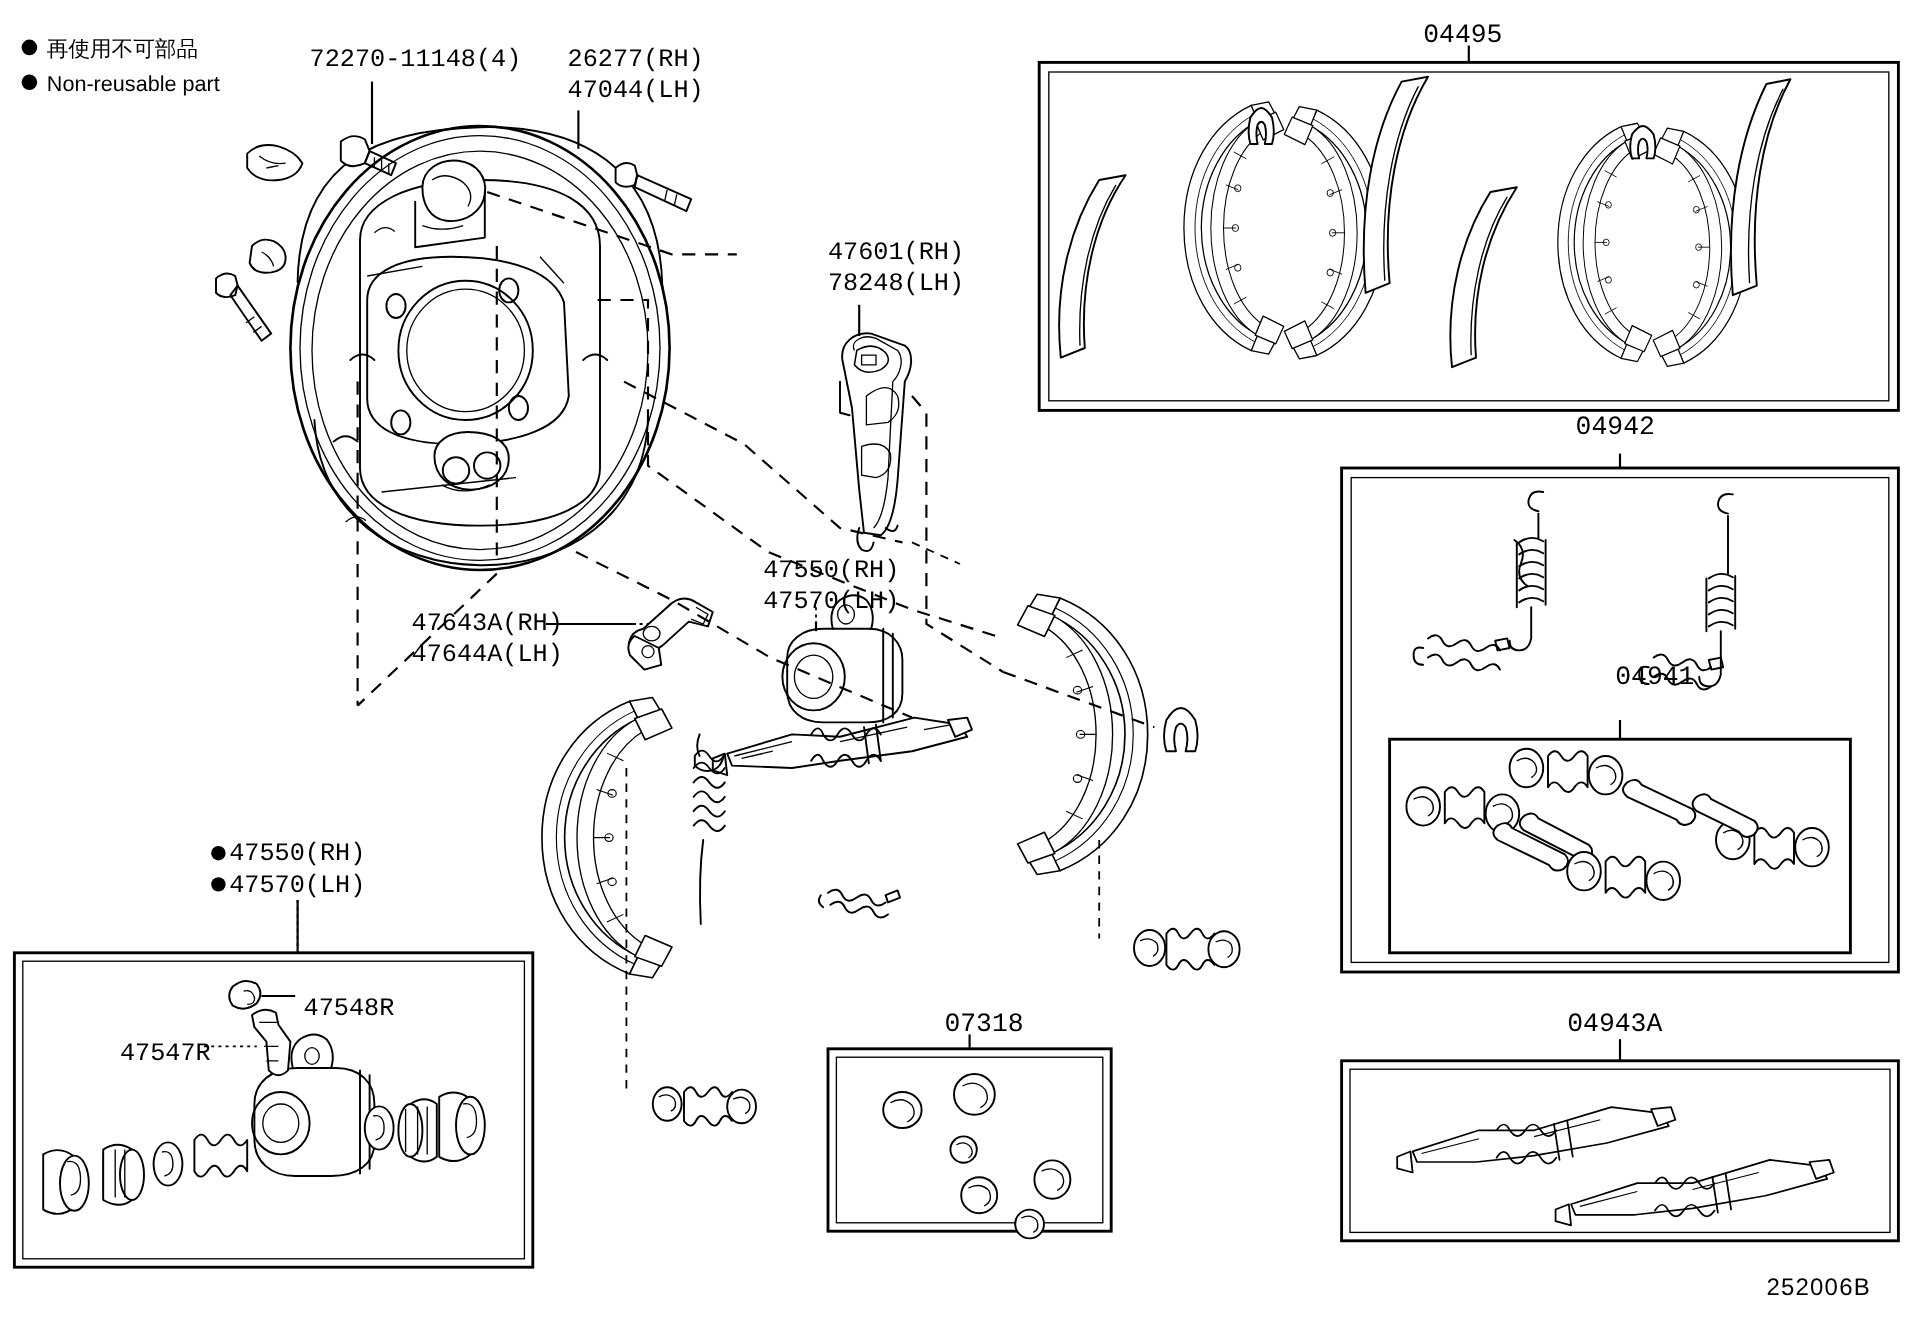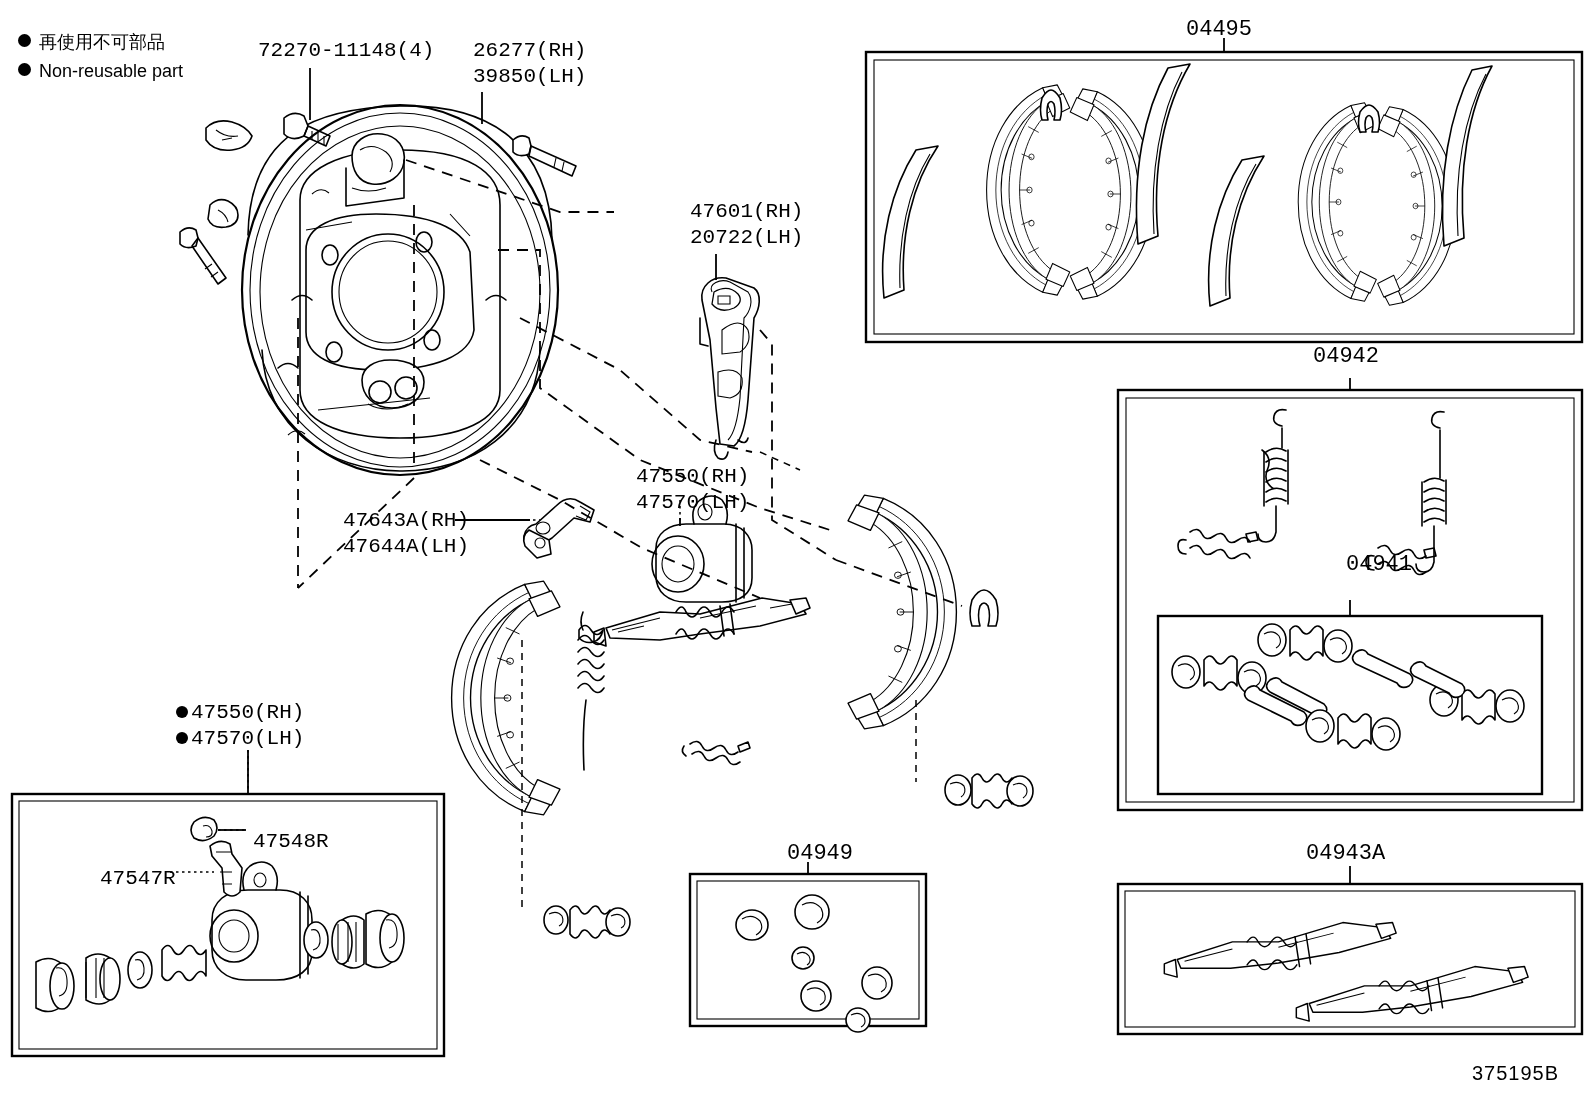--- a/index.html
+++ b/index.html
@@ -468,35 +468,35 @@
 
 <div class="legend" style="left:18px;top:28px;">
   <span class="bullet"></span><span class="jp">再使用不可部品</span>
 </div>
 <div class="legend" style="left:18px;top:57px;">
   <span class="bullet"></span><span class="en">Non-reusable part</span>
 </div>
 
 <div class="lbl" style="left:258px;top:38px;">72270-11148(4)</div>
 <div class="lbl" style="left:473px;top:38px;">26277(RH)</div>
-<div class="lbl" style="left:473px;top:64px;">39850(LH)</div>
+<div class="lbl" style="left:473px;top:64px;">47044(LH)</div>
 <div class="lbl" style="left:690px;top:199px;text-align:right;">47601(RH)</div>
-<div class="lbl" style="left:690px;top:225px;">20722(LH)</div>
+<div class="lbl" style="left:690px;top:225px;">78248(LH)</div>
 <div class="lbl" style="left:636px;top:464px;">47550(RH)</div>
 <div class="lbl" style="left:636px;top:490px;">47570(LH)</div>
 <div class="lbl" style="left:343px;top:508px;">47643A(RH)</div>
 <div class="lbl" style="left:343px;top:534px;">47644A(LH)</div>
 
 <div class="lbl" style="left:176px;top:700px;"><span class="bullet sm"></span><span>47550(RH)</span></div>
 <div class="lbl" style="left:176px;top:726px;"><span class="bullet sm"></span><span>47570(LH)</span></div>
 
 <div class="lbl big" style="left:1186px;top:17px;">04495</div>
 <div class="lbl big" style="left:1313px;top:344px;">04942</div>
 <div class="lbl big" style="left:1313px;top:552px;margin-left:33px;">04941</div>
-<div class="lbl big" style="left:787px;top:841px;">04949</div>
+<div class="lbl big" style="left:787px;top:841px;">07318</div>
 <div class="lbl big" style="left:1306px;top:841px;">04943A</div>
 
 <div class="lbl" style="left:253px;top:829px;">47548R</div>
 <div class="lbl" style="left:100px;top:866px;">47547R</div>
 
-<div class="figid" style="left:1472px;top:1062px;">375195B</div>
+<div class="figid" style="left:1472px;top:1062px;">252006B</div>
 
 </div>
 
 </body></html>

